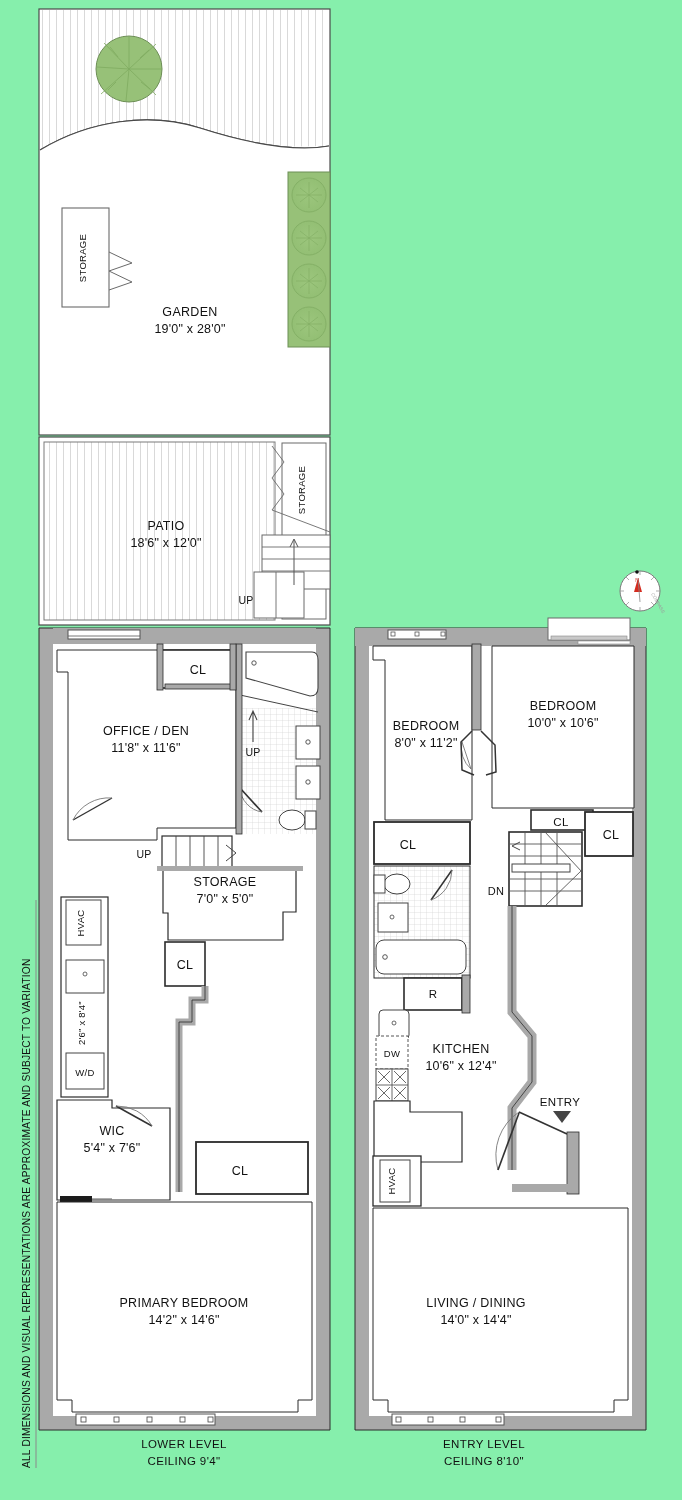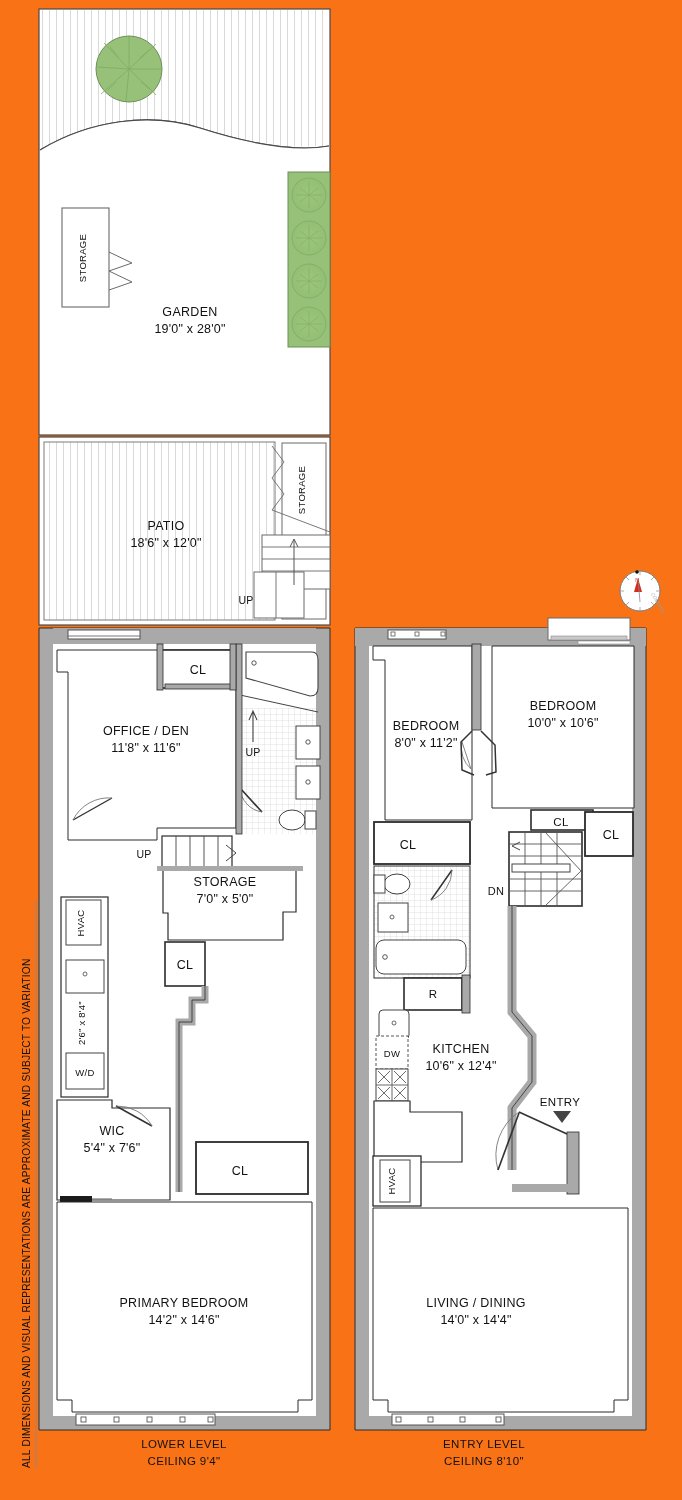--- a/index.html
+++ b/index.html
@@ -1,17 +1,17 @@
 <!DOCTYPE html>
 <html><head>
 <meta charset="utf-8">
 <style>
   html,body{margin:0;padding:0;background:#ffffff;}
   body{width:682px;height:1500px;font-family:"Liberation Sans",sans-serif;overflow:hidden;}
-  #stage{position:relative;width:682px;height:1500px;background:#f97316;}
+  #stage{position:relative;width:682px;height:1500px;background:#86efac;}
   svg{display:block;}
   .rmlabel{font-family:"Liberation Sans",sans-serif;font-size:12.5px;fill:#111;text-anchor:middle;letter-spacing:.3px;}
   .rmdim{font-family:"Liberation Sans",sans-serif;font-size:12.5px;fill:#111;text-anchor:middle;letter-spacing:.2px;}
   .tiny{font-size:9.5px;}
   .lvl{font-family:"Liberation Sans",sans-serif;font-size:11.5px;fill:#111;text-anchor:middle;letter-spacing:.4px;}
   .disc{font-family:"Liberation Sans",sans-serif;font-size:10.2px;fill:#111;letter-spacing:.2px;}
   .wall{fill:#a9a9a9;stroke:#2b2b2b;stroke-width:1;}
   .wallnos{fill:#a9a9a9;stroke:none;}
   .fix{fill:#fff;stroke:#444;stroke-width:1;}
   .grn{fill:#97c178;stroke:#6d8f56;stroke-width:1;}

